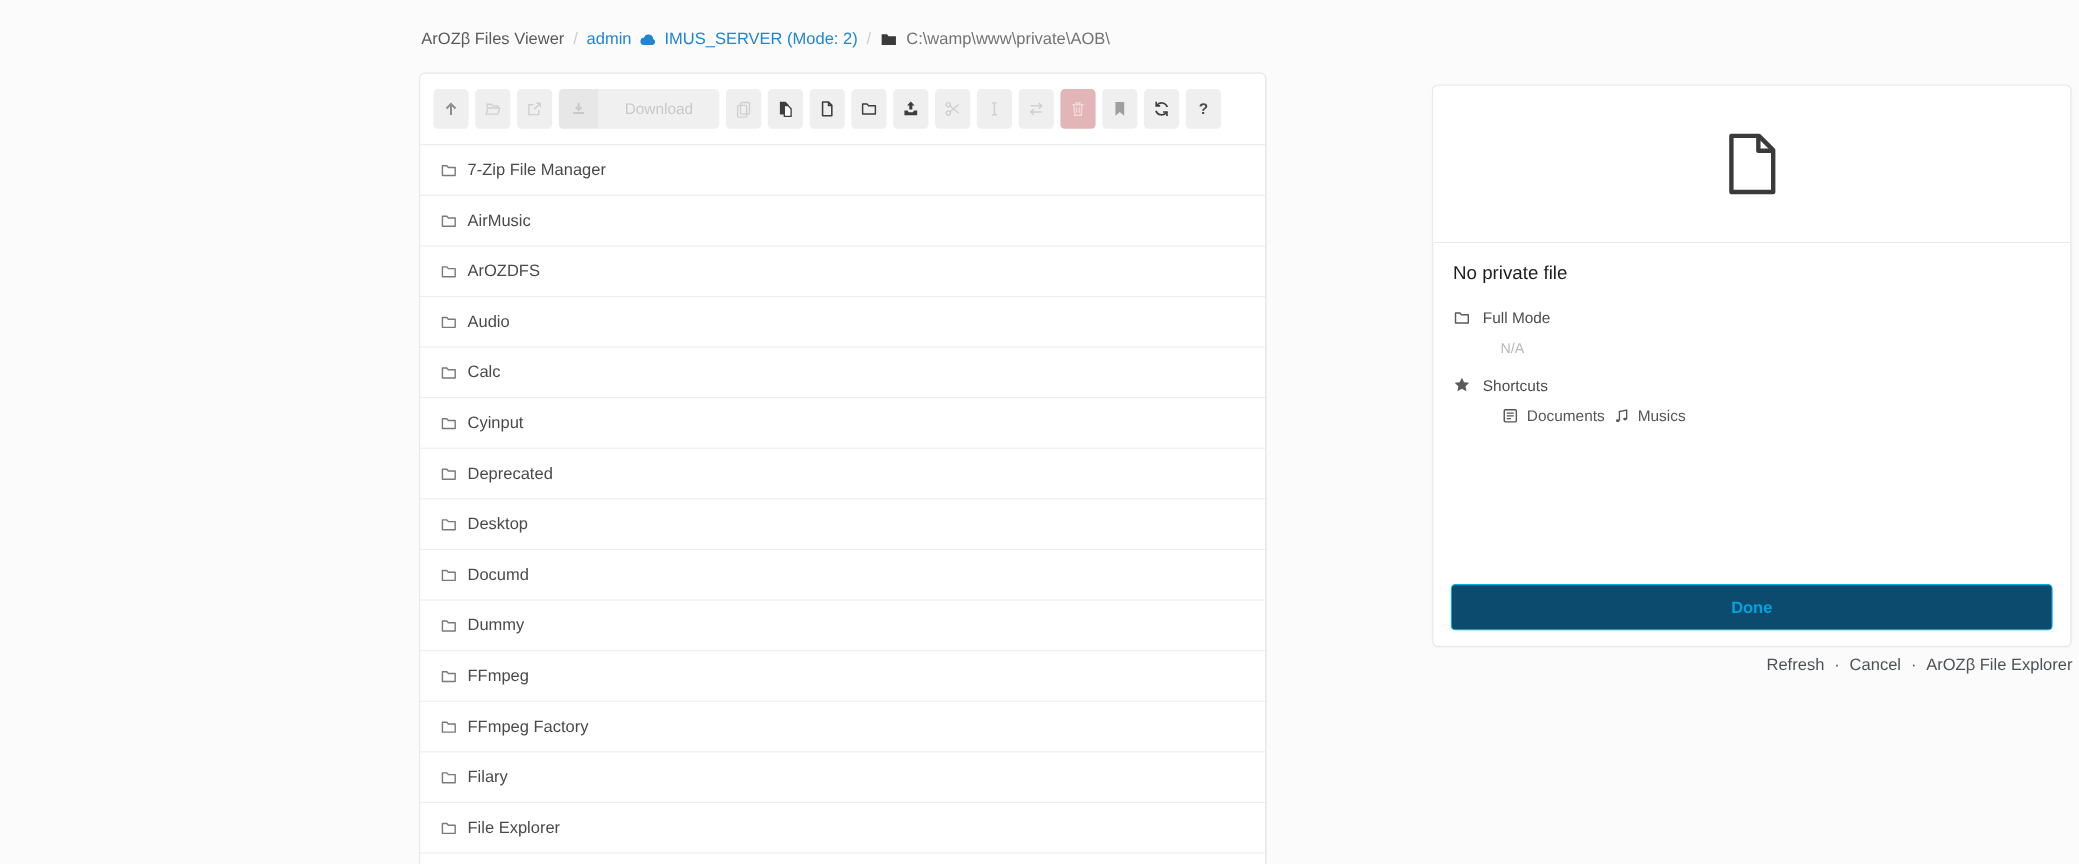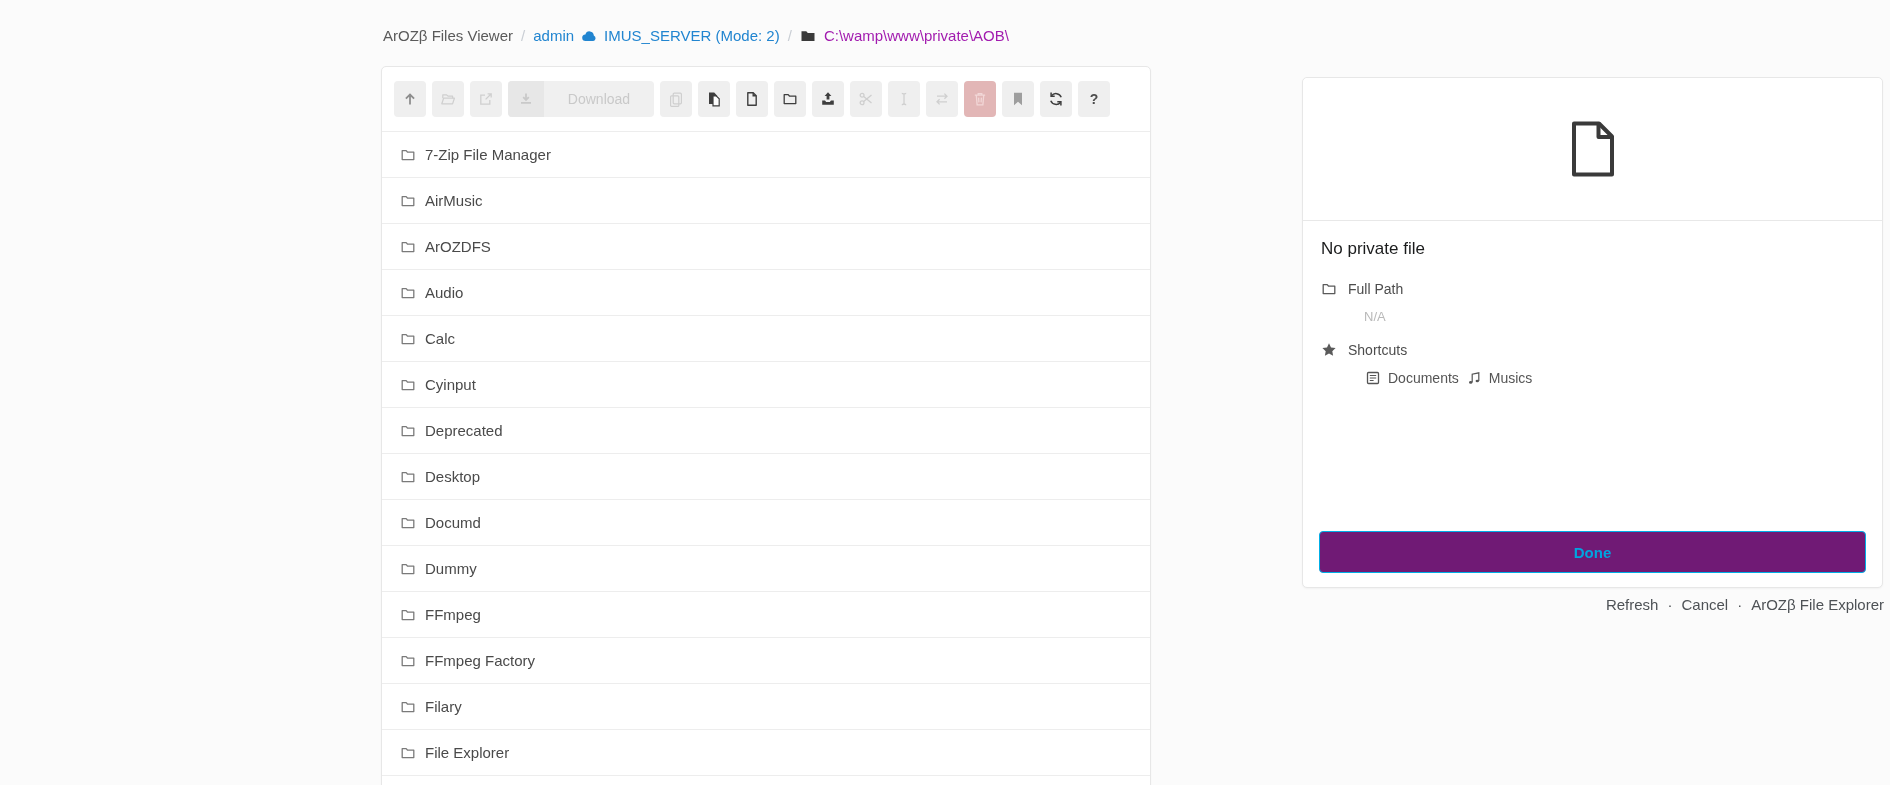--- a/index.html
+++ b/index.html
@@ -18,21 +18,21 @@
   
   .breadcrumb {
     position:absolute; left:383px; top:27px;
     display:flex; align-items:center; gap:8px;
     font-size:15px; color:#5a5a5a; white-space:nowrap;
   }
   .bc-sep { color:#c9ced4; }
   .bc-link { color:#2185d0; text-decoration:none; }
   .bc-cloud { color:#2185d0; margin:0 -1px; }
   .bc-folder { color:#3a3a3a; }
-  .bc-path { color:#a21caf; }
+  .bc-path { color:#737373; }
 
   
   .panel {
     position:absolute; background:#fff;
     border:1px solid #e7e7e7; border-radius:5px;
     box-shadow:0 1px 2px rgba(0,0,0,.04);
   }
   #file-panel { left:381px; top:66px; width:770px; height:780px; overflow:hidden; }
   #detail-panel { left:1302px; top:77px; width:581px; height:511px; }
 
@@ -86,21 +86,21 @@
     display:flex; align-items:center; gap:11px;
     font-size:14px; color:#4c4c4c; margin-bottom:12px;
   }
   .detail-row .d-ic { color:#5a5a5a; flex:0 0 auto; }
   .na-value { margin:0 0 18px 43px; font-size:13px; color:#b9b9b9; }
   .shortcut-list { margin-left:44px; display:flex; flex-direction:row; gap:7px; }
   .shortcut { display:flex; align-items:center; gap:7px; font-size:14px; color:#555; }
   .shortcut .s-ic { color:#555; flex:0 0 auto; }
   .done-btn {
     position:absolute; left:16px; right:16px; bottom:14px; height:42px;
-    background:#701a75; border:1px solid #00aee6; border-radius:4px;
+    background:#0c4a6e; border:1px solid #00aee6; border-radius:4px;
     color:#00a5e0; font-weight:bold; font-size:15px;
     font-family:"Liberation Sans", sans-serif;
   }
 
   
   .footer-links {
     position:absolute; top:596px; right:6px;
     display:flex; align-items:center; gap:9px;
     font-size:15px; color:#4e5256; white-space:nowrap;
   }
@@ -424,21 +424,21 @@
         <use href="#ic-bigfile"></use>
       </svg>
   </div>
   <div class="detail-body" data-interactable="false">
     <div class="detail-heading" data-interactable="false">No private file</div>
 
     <div class="detail-row" data-interactable="false">
       <svg class="ic d-ic" data-interactable="false">
           <use href="#ic-folder"></use>
         </svg>
-      <span data-interactable="false">Full Path</span>
+      <span data-interactable="false">Full Mode</span>
     </div>
     <div class="na-value" data-interactable="false">N/A</div>
 
     <div class="detail-row" data-interactable="false">
       <svg class="ic d-ic" data-interactable="false">
           <use href="#ic-star"></use>
         </svg>
       <span data-interactable="false">Shortcuts</span>
     </div>
     <div class="shortcut-list" data-interactable="false">

